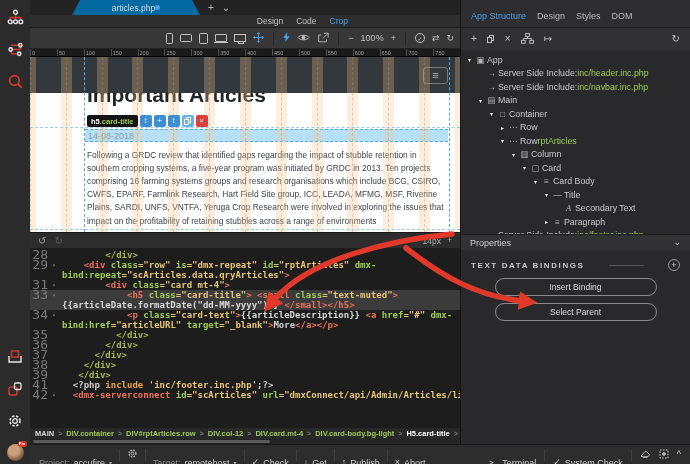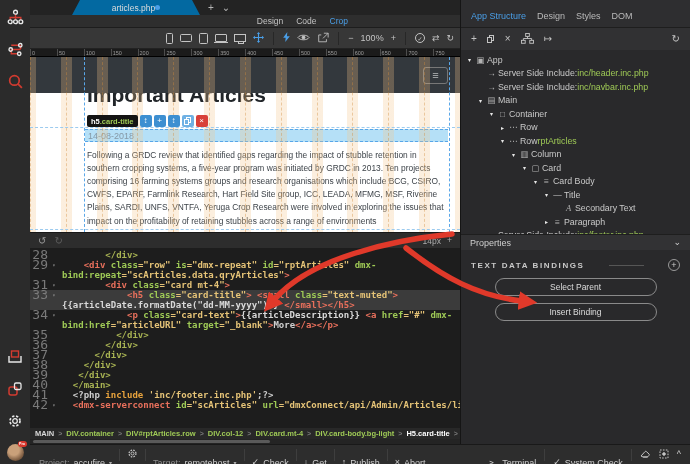--- a/index.html
+++ b/index.html
@@ -348,21 +348,20 @@
             <div class="code-row"><span class="gut"><span class="gut-num">31</span><span class="gut-fold">▾</span></span><span class="code-content"><span class="tk-t">        &lt;div</span><span class="tk-a"> class</span><span class="tk-s">="card mt-4"</span><span class="tk-t">&gt;</span></span></div>
             <div class="code-row hl"><span class="gut"><span class="gut-num">33</span><span class="gut-fold">▾</span></span><span class="code-content"><span class="tk-t">            &lt;h5</span><span class="tk-a"> class</span><span class="tk-s">="card-title"</span><span class="tk-t">&gt;</span><span class="tk-x"> </span><span class="tk-t">&lt;small</span><span class="tk-a"> class</span><span class="tk-s">="text-muted"</span><span class="tk-t">&gt;</span></span></div>
             <div class="code-row hl"><span class="gut"><span class="gut-num"></span><span class="gut-fold"></span></span><span class="code-content"><span class="tk-m">{{articleDate.formatDate("dd-MM-yyyy")}}</span><span class="tk-x"> </span><span class="tk-t">&lt;/small&gt;&lt;/h5&gt;</span></span></div>
             <div class="code-row"><span class="gut"><span class="gut-num">34</span><span class="gut-fold">▾</span></span><span class="code-content"><span class="tk-t">            &lt;p</span><span class="tk-a"> class</span><span class="tk-s">="card-text"</span><span class="tk-t">&gt;</span><span class="tk-m">{{articleDescription}}</span><span class="tk-x"> </span><span class="tk-t">&lt;a</span><span class="tk-a"> href</span><span class="tk-s">="#"</span><span class="tk-a"> dmx-</span></span></div>
             <div class="code-row"><span class="gut"><span class="gut-num"></span><span class="gut-fold"></span></span><span class="code-content"><span class="tk-a">bind:href</span><span class="tk-s">="articleURL"</span><span class="tk-a"> target</span><span class="tk-s">="_blank"</span><span class="tk-t">&gt;</span><span class="tk-x">More</span><span class="tk-t">&lt;/a&gt;&lt;/p&gt;</span></span></div>
             <div class="code-row"><span class="gut"><span class="gut-num">35</span><span class="gut-fold"></span></span><span class="code-content"><span class="tk-c">          &lt;/div&gt;</span></span></div>
             <div class="code-row"><span class="gut"><span class="gut-num">36</span><span class="gut-fold"></span></span><span class="code-content"><span class="tk-c">        &lt;/div&gt;</span></span></div>
             <div class="code-row"><span class="gut"><span class="gut-num">37</span><span class="gut-fold"></span></span><span class="code-content"><span class="tk-c">      &lt;/div&gt;</span></span></div>
             <div class="code-row"><span class="gut"><span class="gut-num">38</span><span class="gut-fold"></span></span><span class="code-content"><span class="tk-c">    &lt;/div&gt;</span></span></div>
             <div class="code-row"><span class="gut"><span class="gut-num">39</span><span class="gut-fold"></span></span><span class="code-content"><span class="tk-c">   &lt;/div&gt;</span></span></div>
-            <div class="code-row"><span class="gut"><span class="gut-num">40</span><span class="gut-fold"></span></span><span class="code-content"><span class="tk-c">  &lt;/main&gt;</span></span></div>
             <div class="code-row"><span class="gut"><span class="gut-num">41</span><span class="gut-fold"></span></span><span class="code-content"><span class="tk-x">  &lt;?php</span><span class="tk-k"> include</span><span class="tk-s"> 'inc/footer.inc.php'</span><span class="tk-x">;?&gt;</span></span></div>
             <div class="code-row"><span class="gut"><span class="gut-num">42</span><span class="gut-fold">▾</span></span><span class="code-content"><span class="tk-t">  &lt;dmx-serverconnect</span><span class="tk-a"> id</span><span class="tk-s">="scArticles"</span><span class="tk-a"> url</span><span class="tk-s">="dmxConnect/api/Admin/Articles/list.php"</span></span></div>
           </div>
 
         <div class="crumbs" id="crumbs">
             <span class="cr-w">MAIN</span>
             <span class="crumb-sep">&gt;</span>
             <span class="cr-g">DIV.container</span>
             <span class="crumb-sep">&gt;</span>
             <span class="cr-g">DIV#rptArticles.row</span>
@@ -485,22 +484,22 @@
         <div class="phead">
           <span>Properties</span>
           <span class="glyph">⌄</span>
         </div>
         <div class="bindings">
           <div class="bind-title-row">
             <span class="bind-title">TEXT DATA BINDINGS</span>
             <span class="bind-line"></span>
             <span class="bind-plus">+</span>
           </div>
+          <button class="bind-btn">Insert Binding</button>
           <button class="bind-btn">Select Parent</button>
-          <button class="bind-btn">Insert Binding</button>
         </div>
       </div>
     </div>
 
     <div class="statusbar">
       <span class="sb-item">
         <span class="sb-label">Project:</span>
         <span>accufire</span>
         <span class="sb-caret">▾</span>
       </span>

